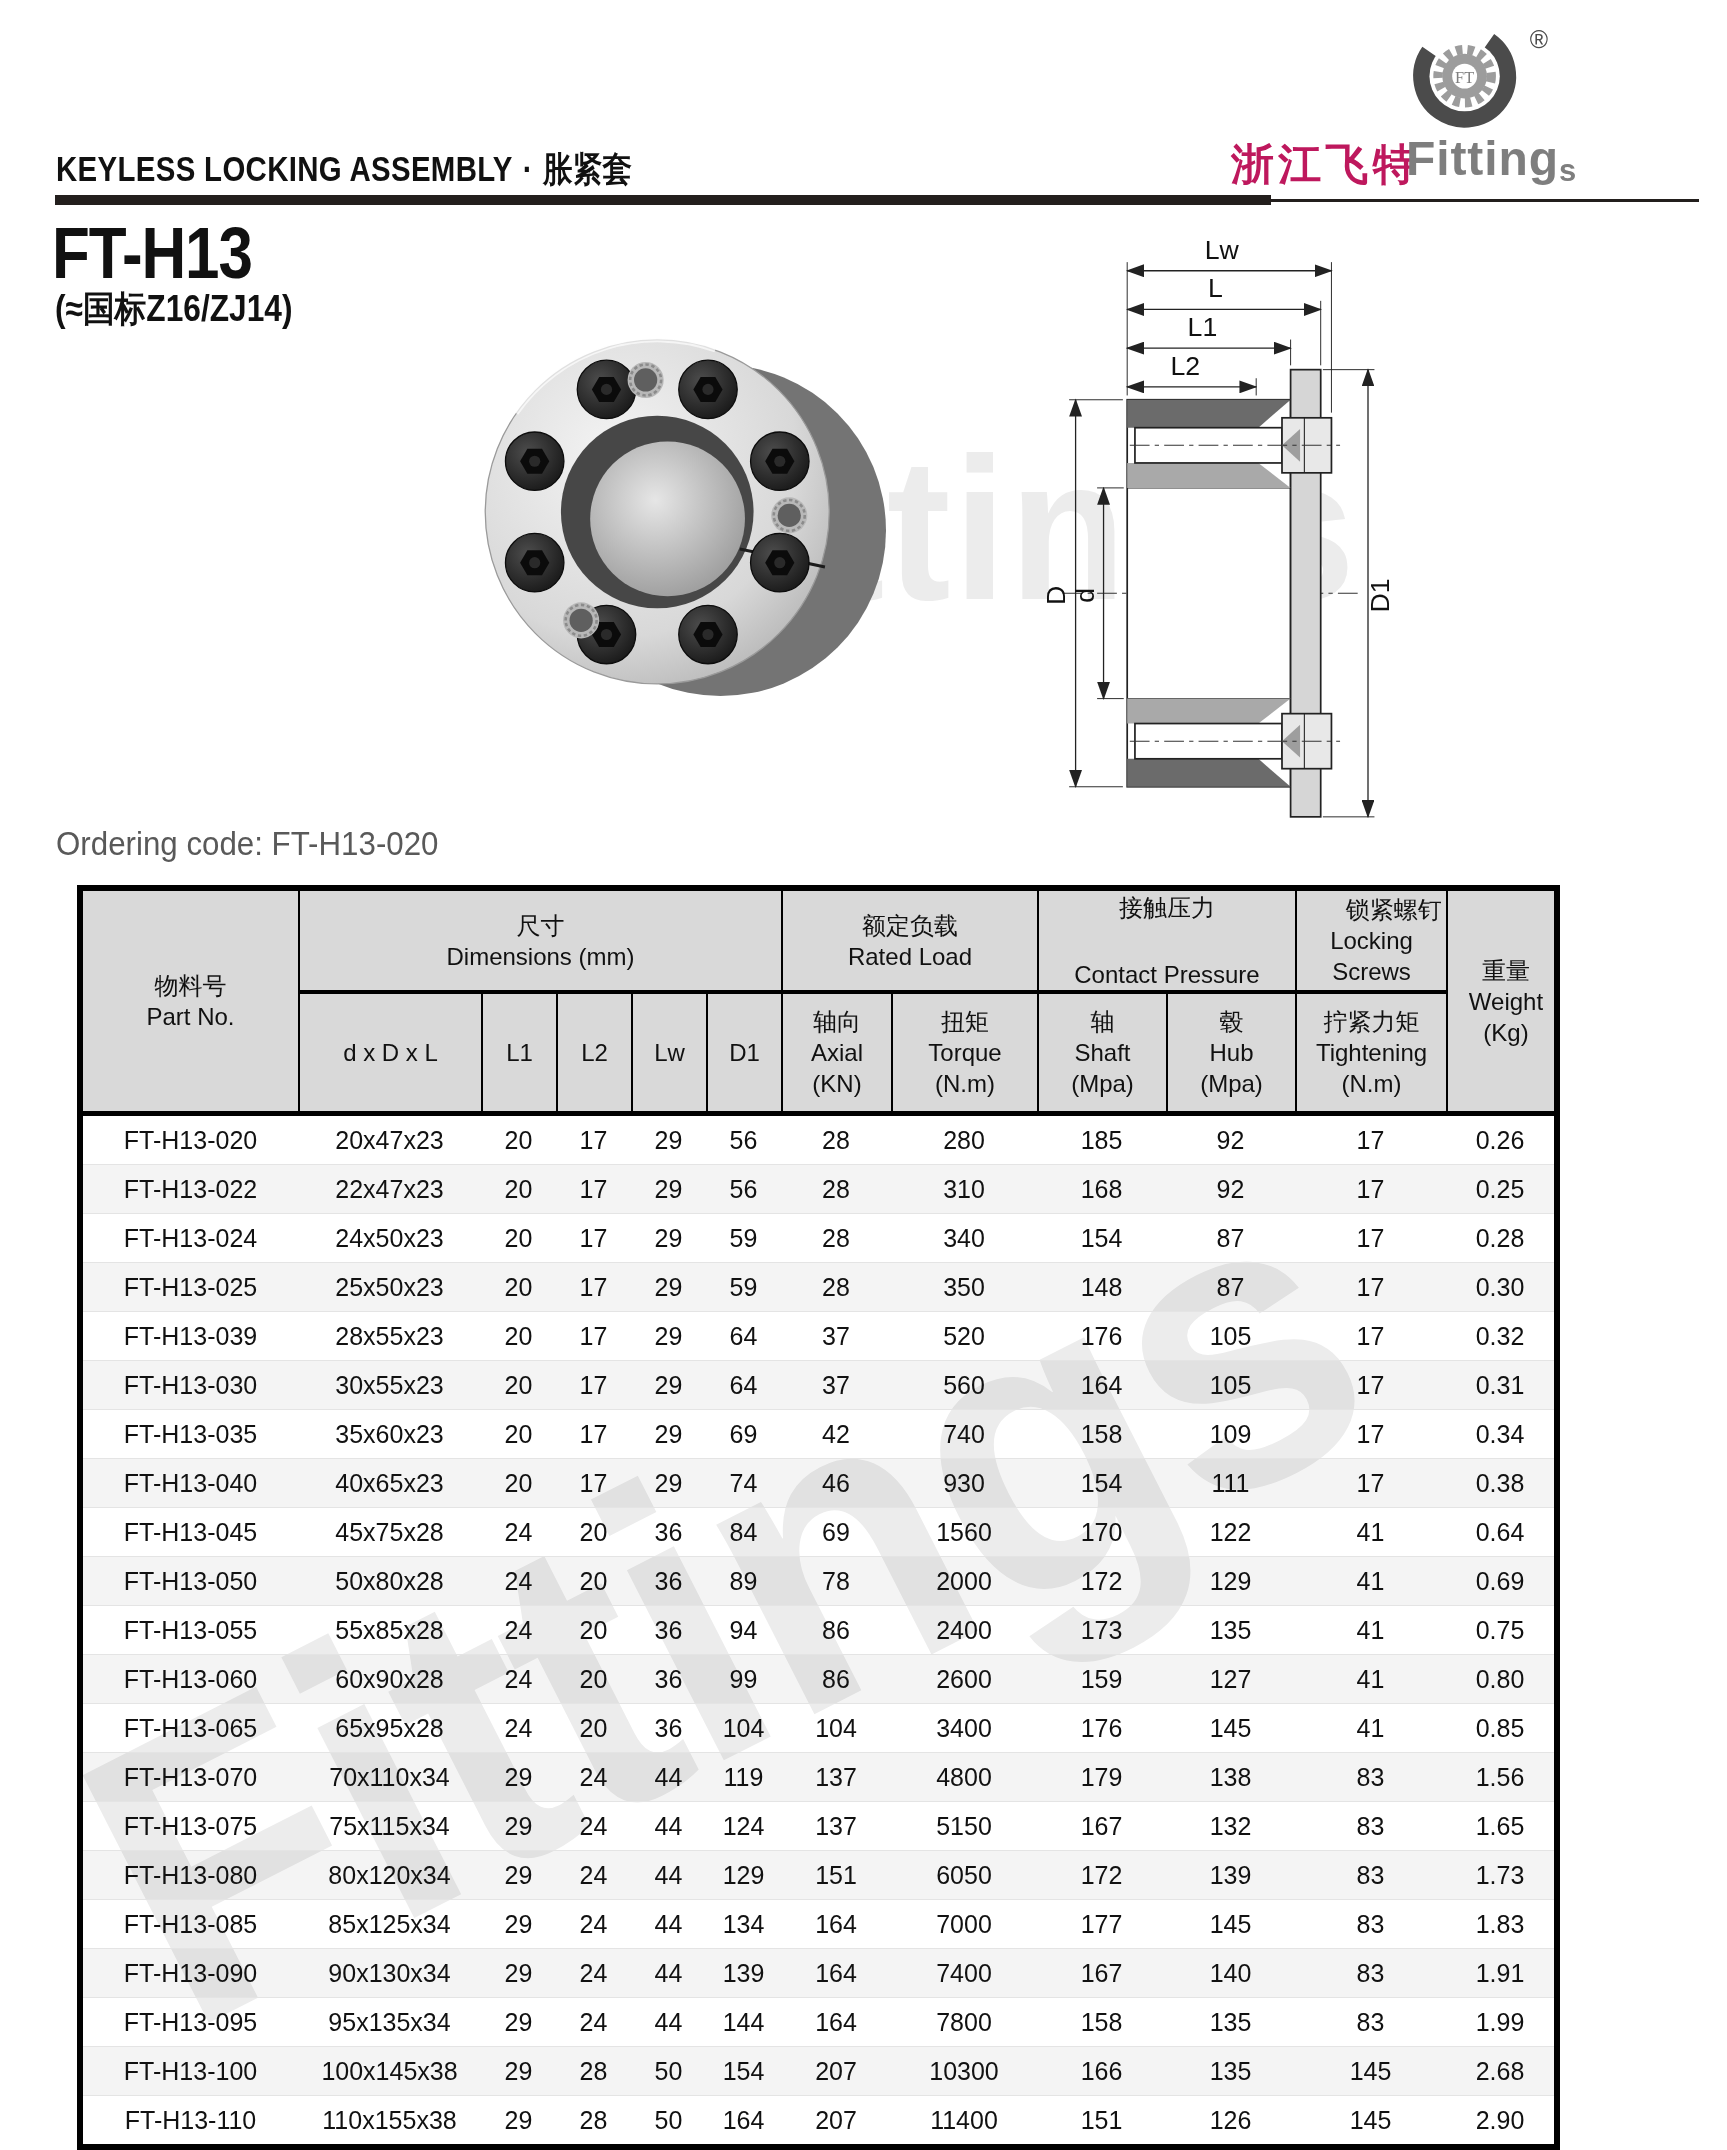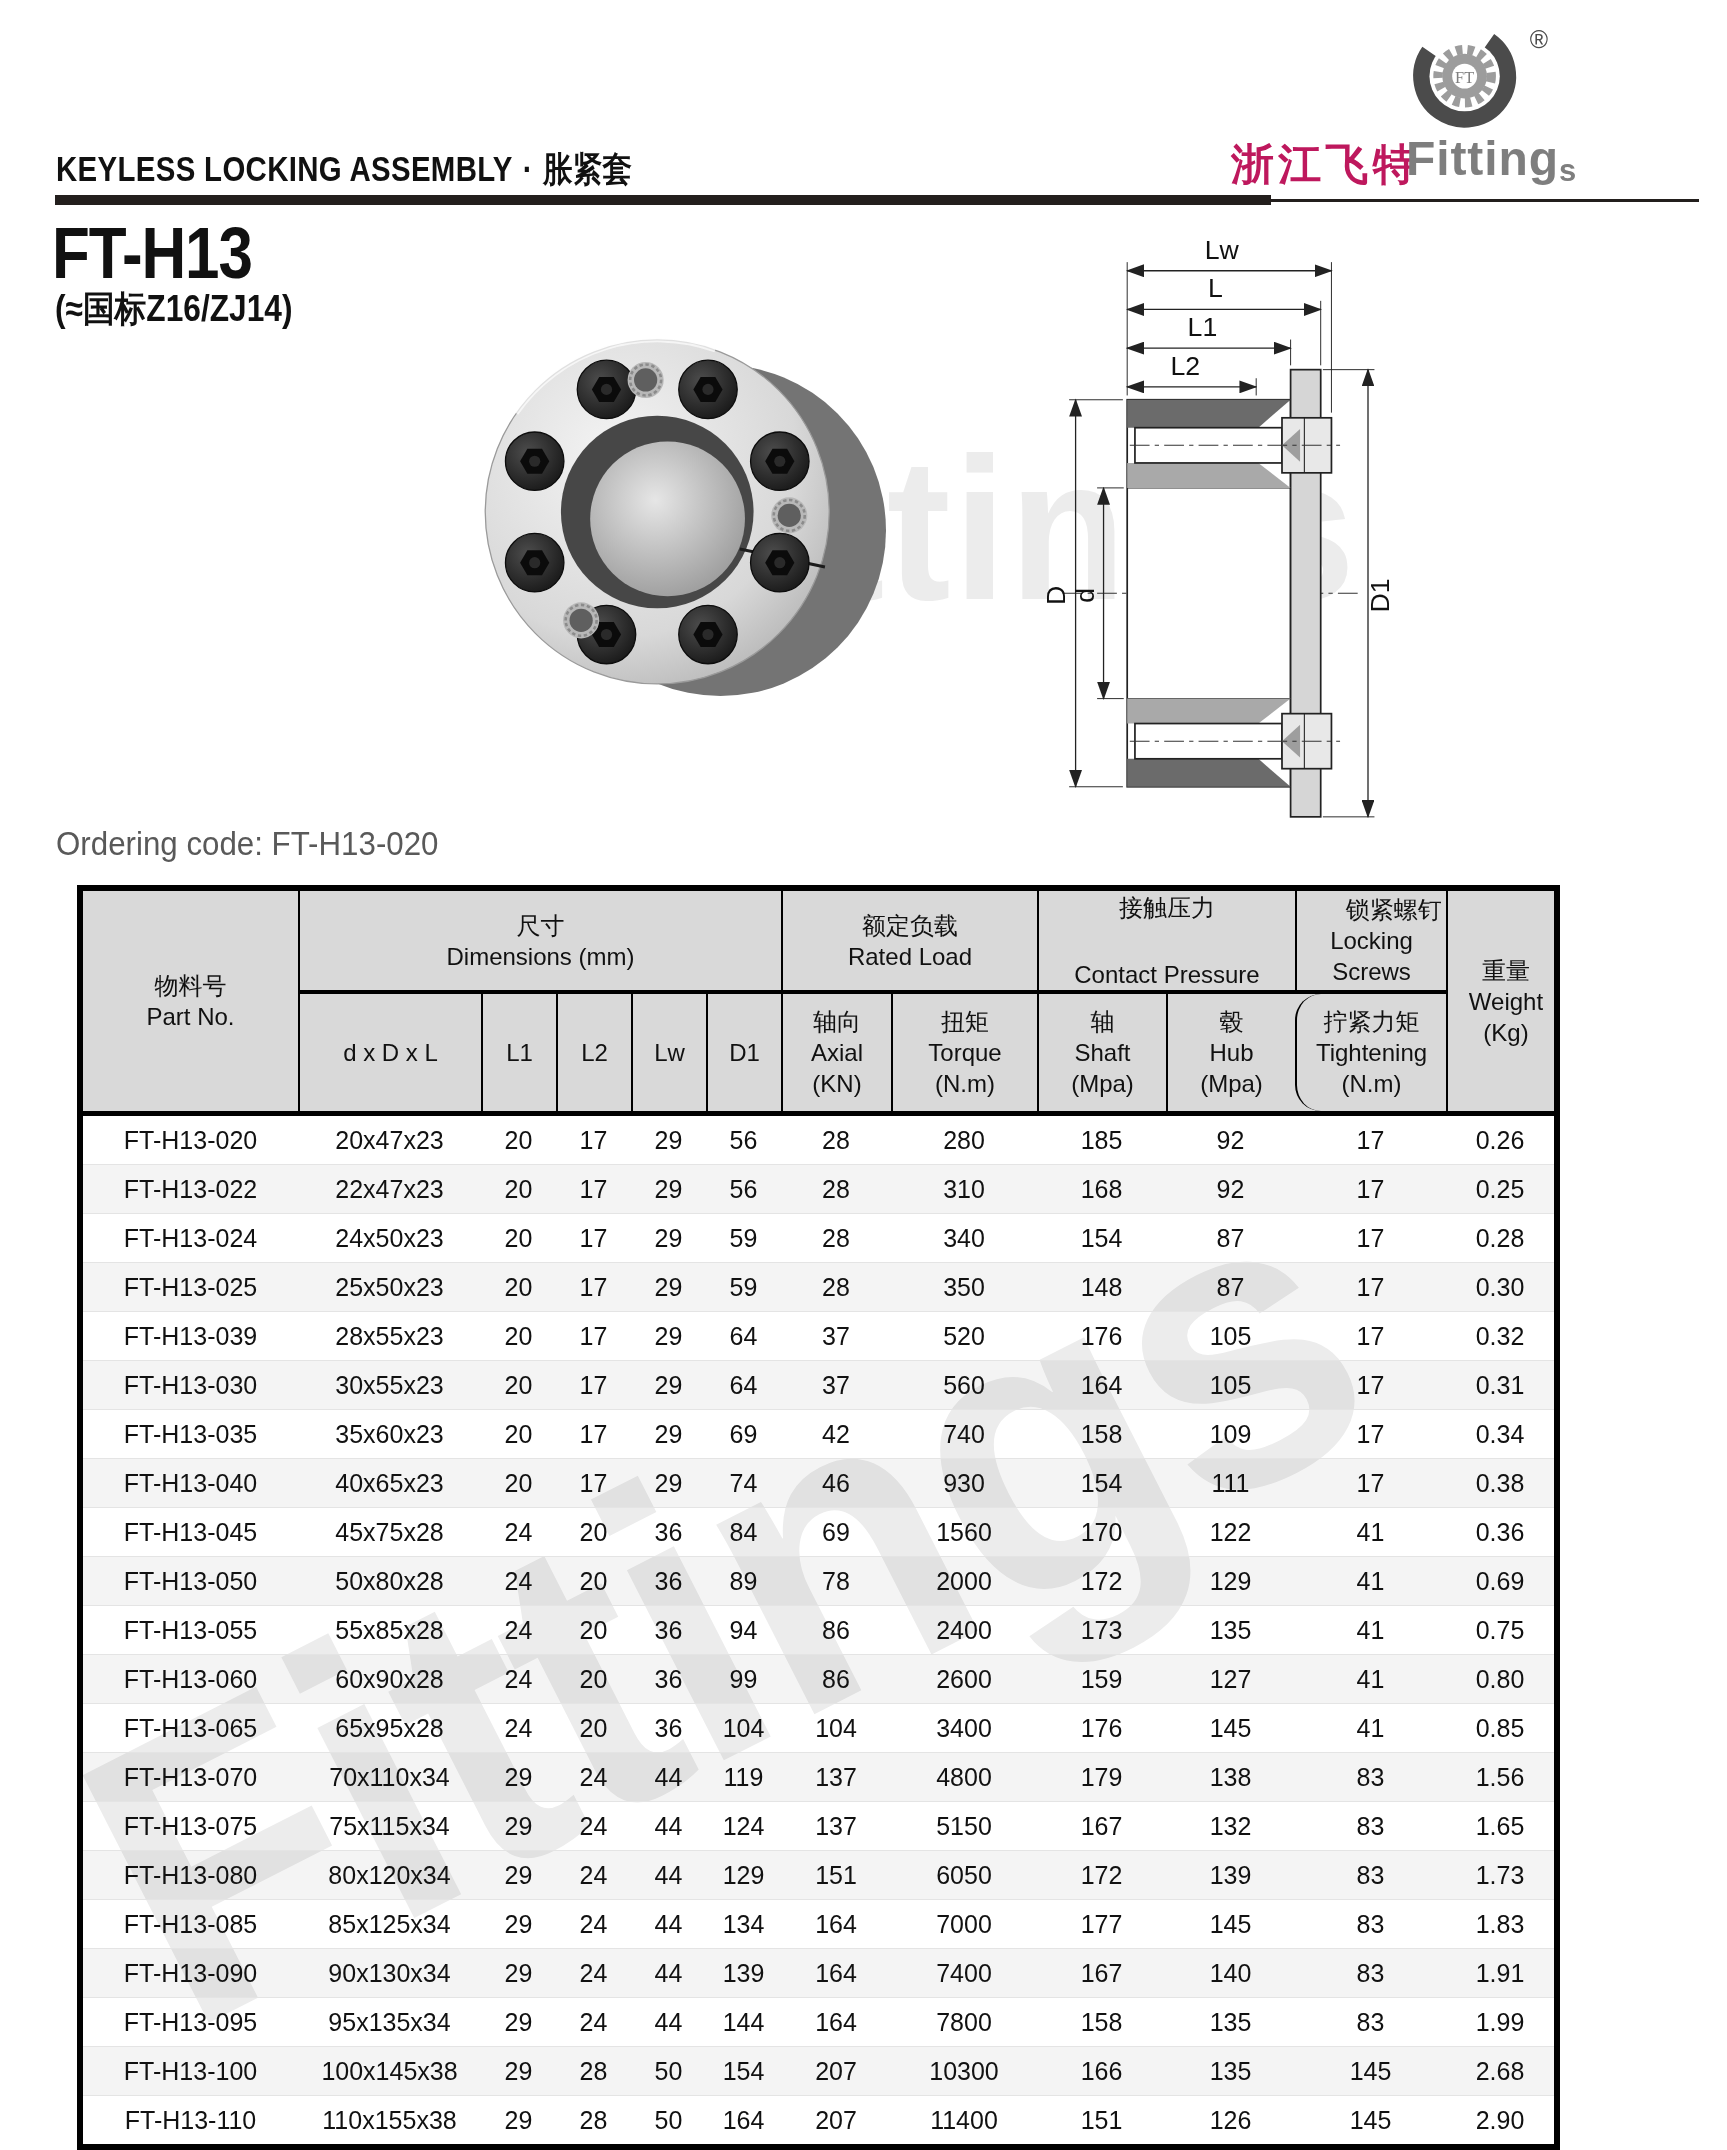--- a/index.html
+++ b/index.html
@@ -288,21 +288,21 @@
       <div class="hcell vline" style="grid-area:2/9/3/10;">
         <span>轴</span>
         <span>Shaft</span>
         <span>(Mpa)</span>
       </div>
       <div class="hcell vline" style="grid-area:2/10/3/11;">
         <span>毂</span>
         <span>Hub</span>
         <span>(Mpa)</span>
       </div>
-      <div class="hcell vline" style="grid-area:2/11/3/12;border-radius:26px;">
+      <div class="hcell vline" style="grid-area:2/11/3/12;">
         <span>拧紧力矩</span>
         <span>Tightening</span>
         <span>(N.m)</span>
       </div>
     </div>
     <div class="tbody">
         <div class="trow">
           <div class="tcell">FT-H13-020</div>
           <div class="tcell">20x47x23</div>
           <div class="tcell">20</div>
@@ -419,21 +419,21 @@
           <div class="tcell">45x75x28</div>
           <div class="tcell">24</div>
           <div class="tcell">20</div>
           <div class="tcell">36</div>
           <div class="tcell">84</div>
           <div class="tcell">69</div>
           <div class="tcell">1560</div>
           <div class="tcell">170</div>
           <div class="tcell">122</div>
           <div class="tcell">41</div>
-          <div class="tcell">0.36</div>
+          <div class="tcell">0.64</div>
         </div>
         <div class="trow">
           <div class="tcell">FT-H13-050</div>
           <div class="tcell">50x80x28</div>
           <div class="tcell">24</div>
           <div class="tcell">20</div>
           <div class="tcell">36</div>
           <div class="tcell">89</div>
           <div class="tcell">78</div>
           <div class="tcell">2000</div>

